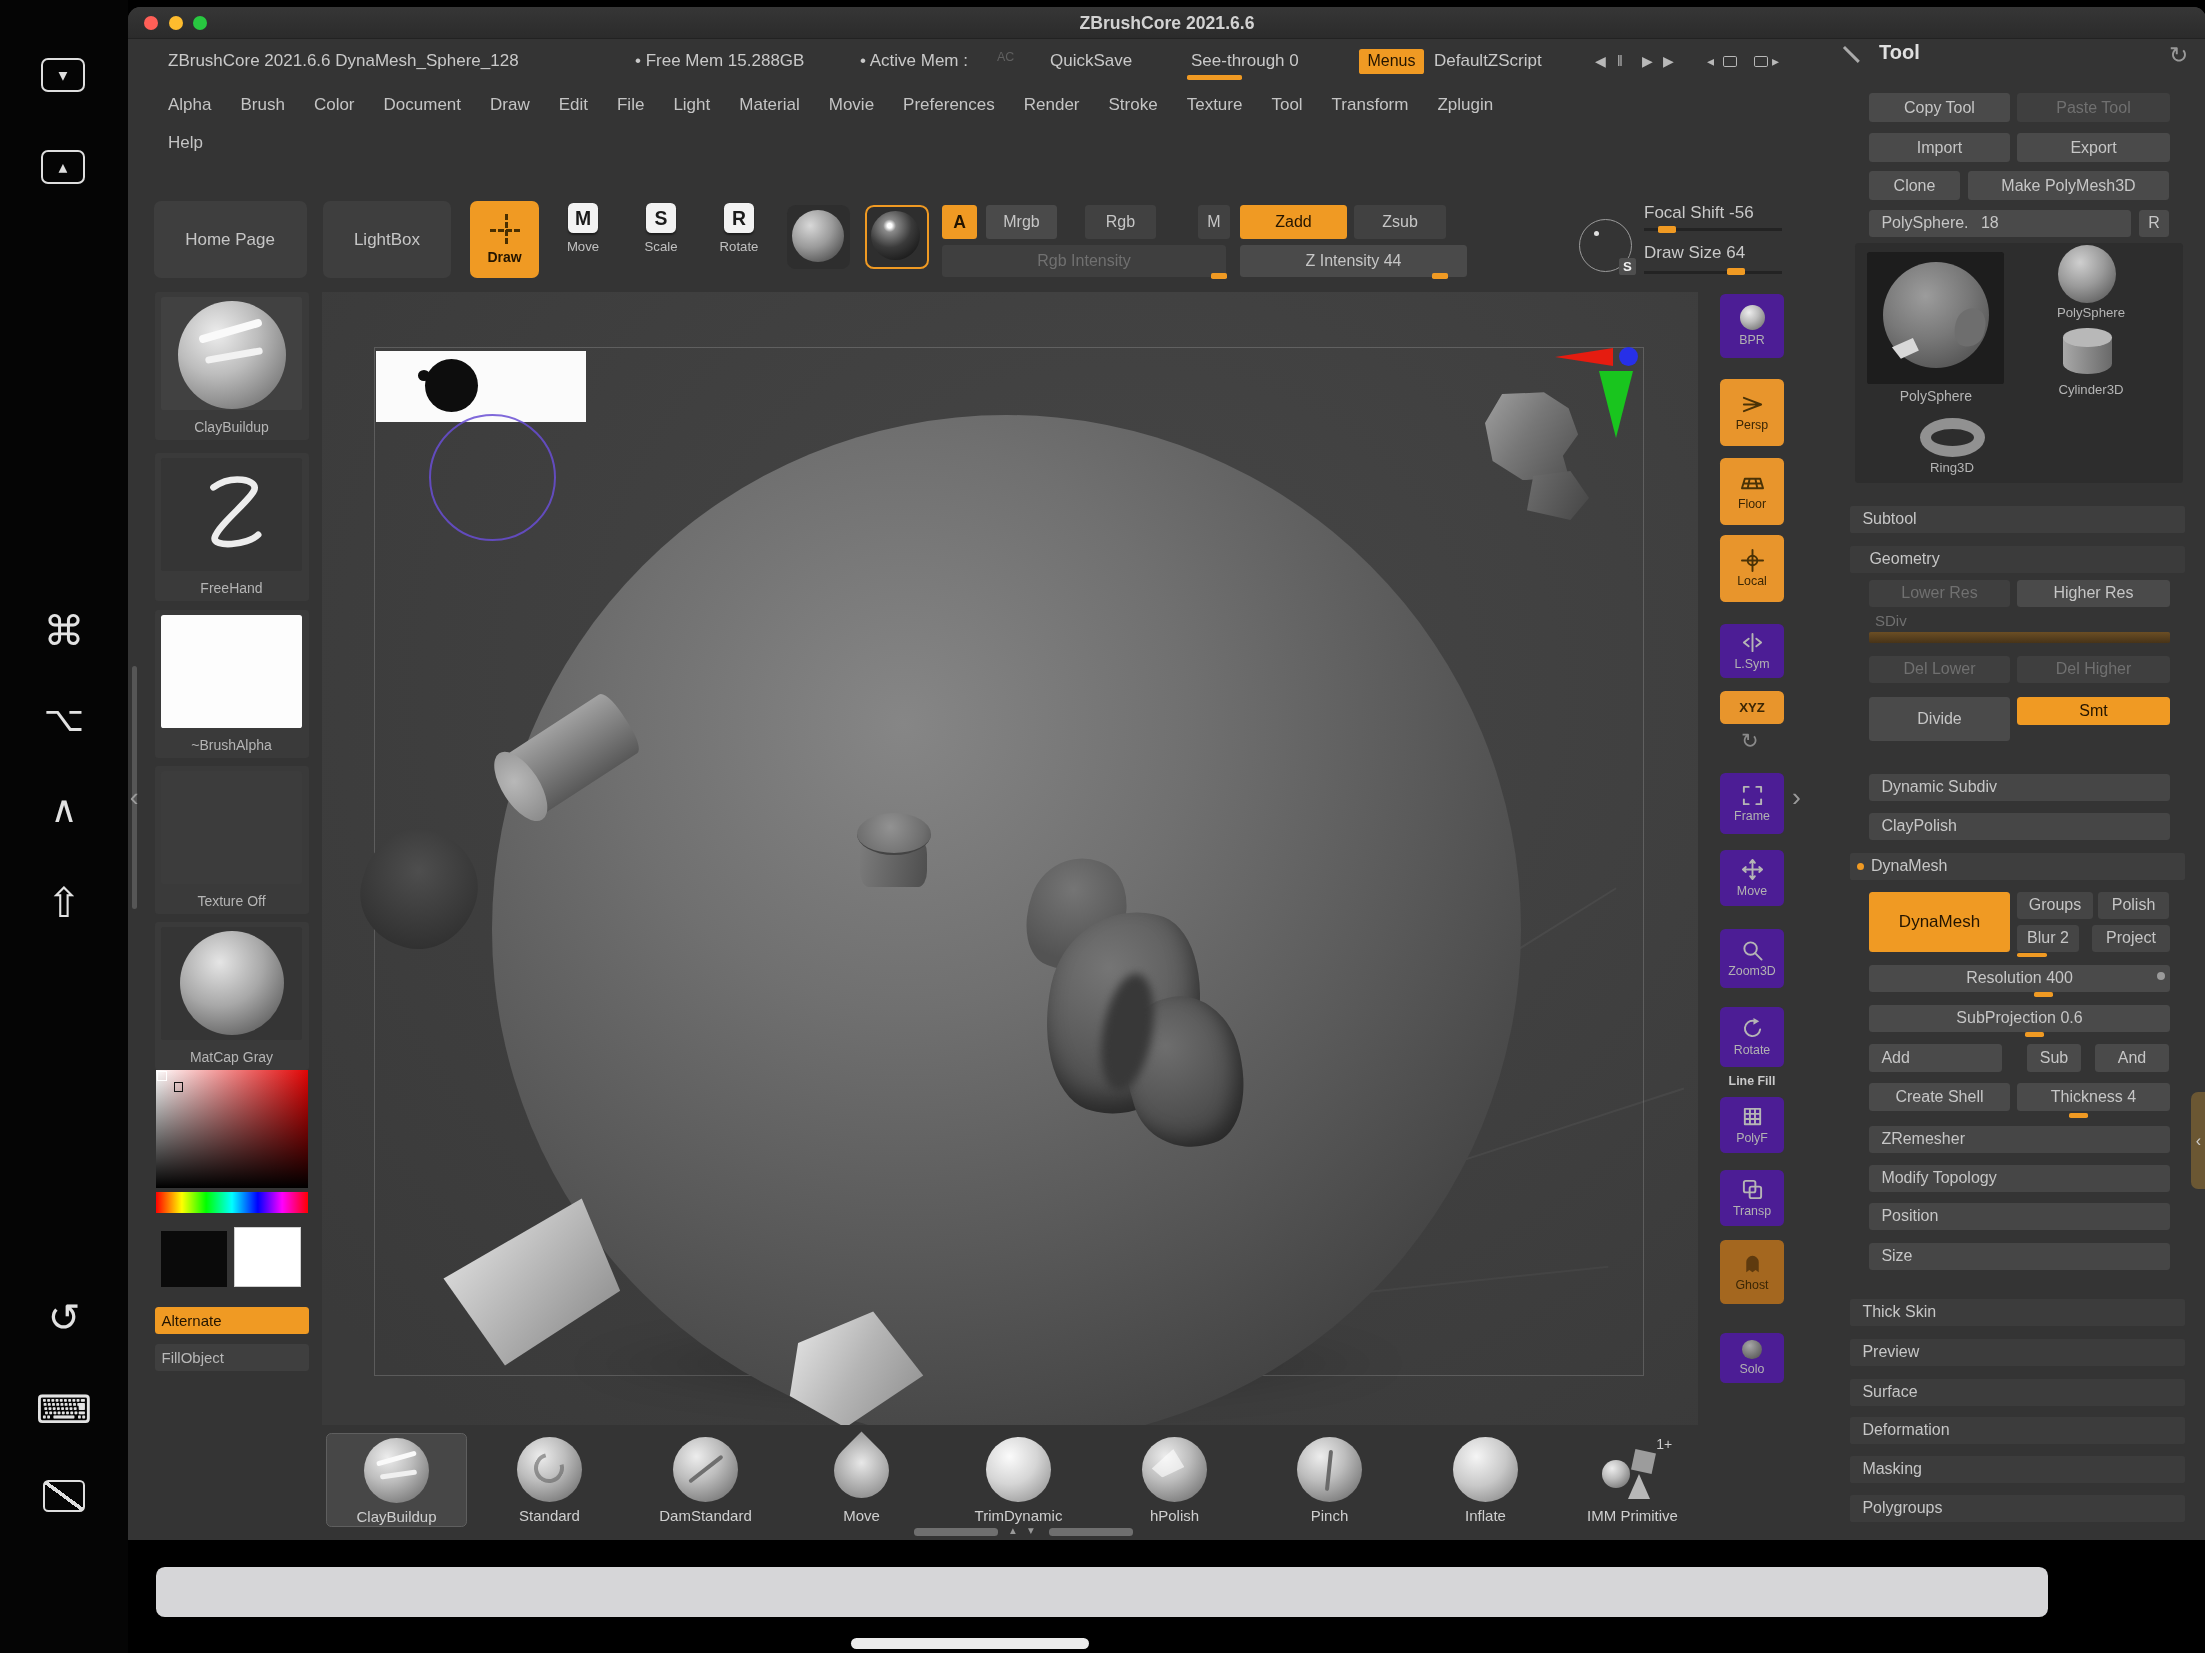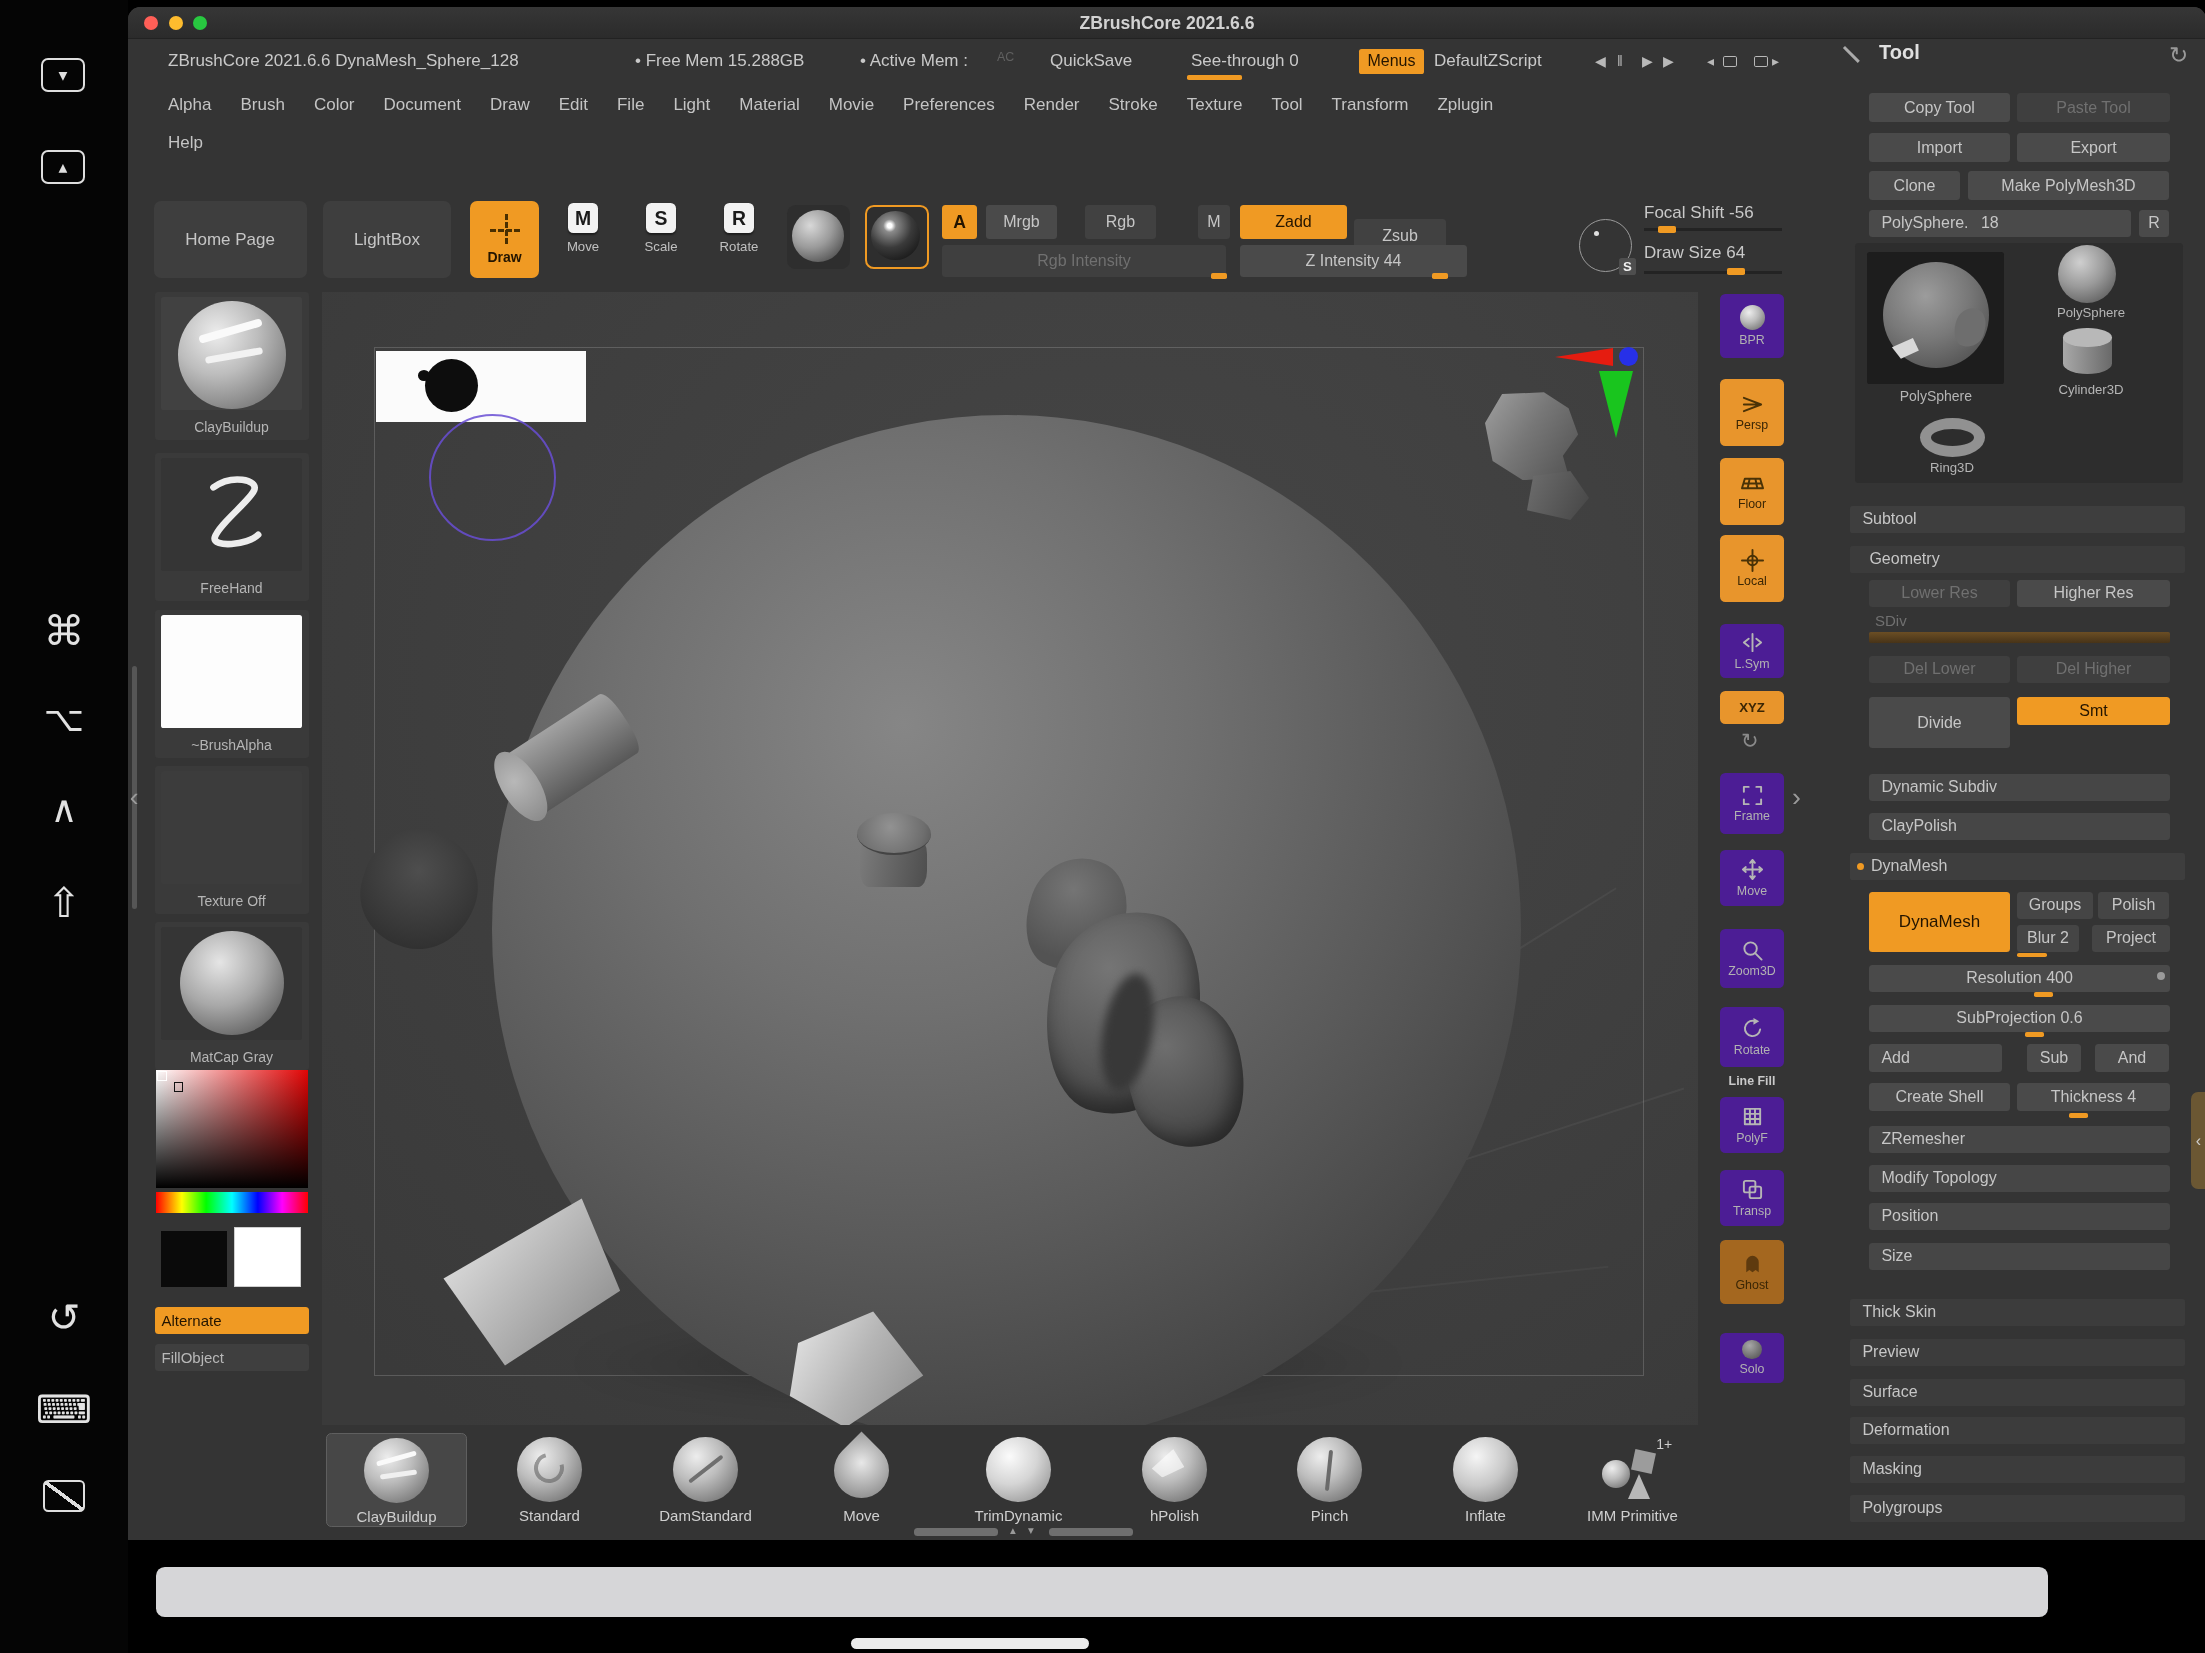--- a/index.html
+++ b/index.html
@@ -158,21 +158,21 @@
       </div>
     <div class="btn" style="left:957px;top:198px;width:71px;height:34px;background:#414141;">
         <span>Rgb</span>
       </div>
     <div class="btn" style="left:1070px;top:198px;width:32px;height:34px;background:#414141;">
         <span>M</span>
       </div>
     <div class="btn orange" style="left:1112px;top:198px;width:107px;height:34px;">
         <span>Zadd</span>
       </div>
-    <div class="btn" style="left:1226px;top:198px;width:92px;height:34px;background:#414141;margin-top:14px;">
+    <div class="btn" style="left:1226px;top:198px;width:92px;height:34px;background:#414141;">
         <span>Zsub</span>
       </div>
 
     <div class="btn dim" style="left:814px;top:238px;width:284px;height:32px;">
         <span>Rgb Intensity</span>
       </div>
     <div class="handle" style="left:1083px;top:266px;width:16px;height:6.2px;"></div>
     <div class="btn" style="left:1112px;top:238px;width:227px;height:32px;">
         <span>Z Intensity 44</span>
       </div>
@@ -432,21 +432,21 @@
         <span>Higher Res</span>
       </div>
     <span class="a" style="left:1747px;top:605px;font-size:15px;color:#707070;">SDiv</span>
     <div class="a" style="left:1741px;top:625px;width:301px;height:10.6px;background:linear-gradient(#6b4e24,#473318);border-radius:1.8px;"></div>
     <div class="btn dim" style="left:1741px;top:649px;width:141px;height:26.5px;">
         <span>Del Lower</span>
       </div>
     <div class="btn dim" style="left:1889px;top:649px;width:153px;height:26.5px;">
         <span>Del Higher</span>
       </div>
-    <div class="btn" style="left:1741px;top:690px;width:141px;height:51px;">
+    <div class="btn" style="left:1741px;top:690px;width:141px;height:44px;">
         <span>Divide</span>
       </div>
     <div class="btn orange" style="left:1889px;top:690px;width:153px;height:28px;">
         <span>Smt</span>
       </div>
     <div class="btn leftal" style="left:1741px;top:767px;width:301px;height:26.5px;background:#464646;">
         <span>Dynamic Subdiv</span>
       </div>
     <div class="btn leftal" style="left:1741px;top:806px;width:301px;height:26.5px;background:#464646;">
         <span>ClayPolish</span>

